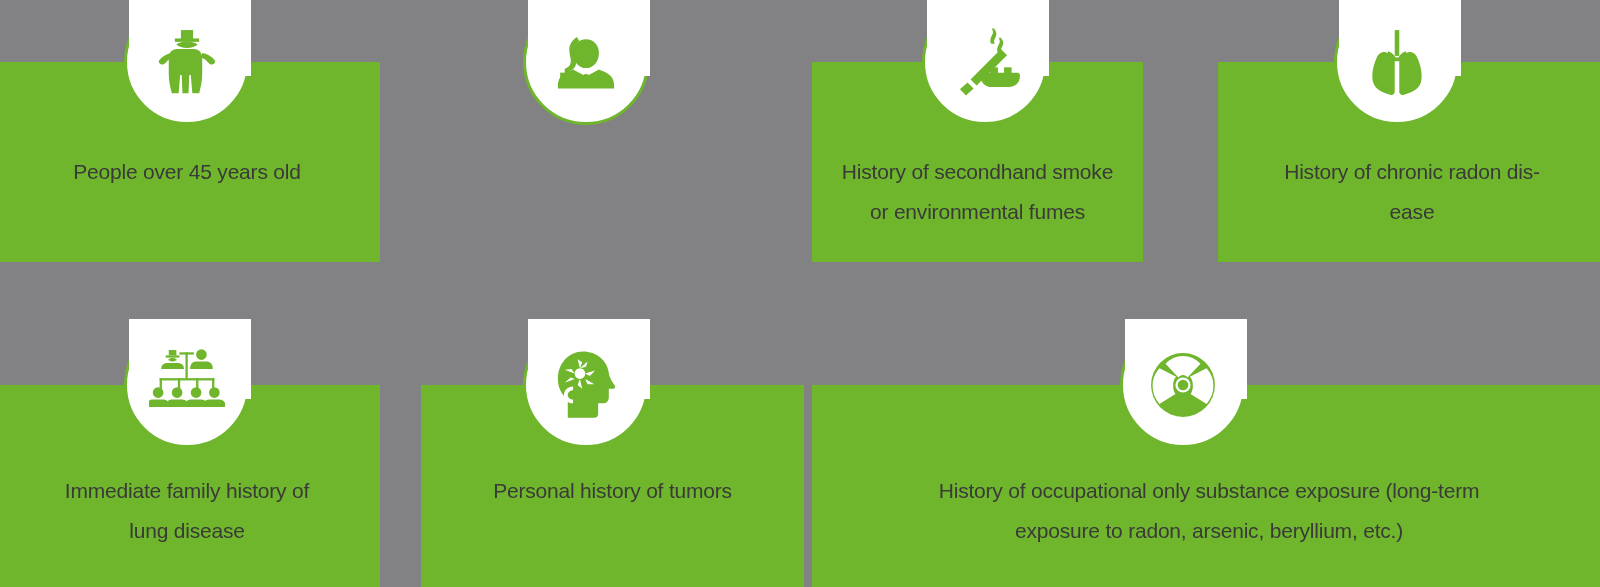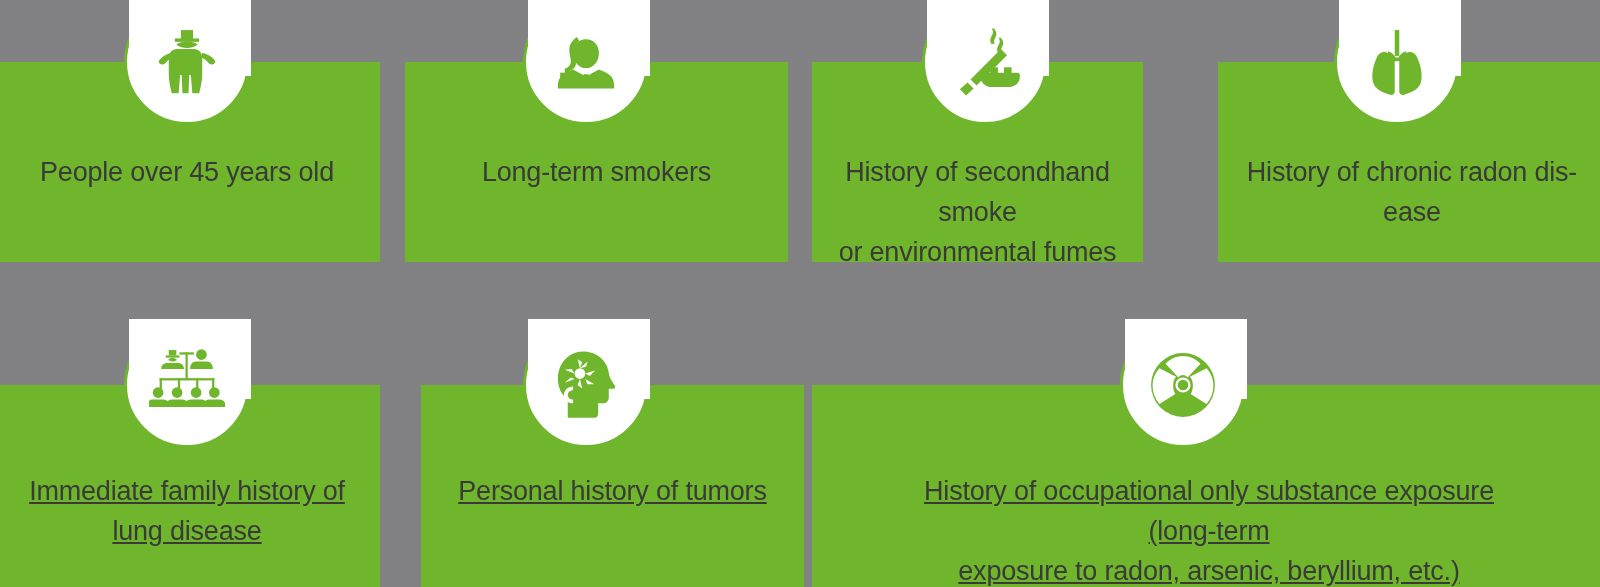--- a/index.html
+++ b/index.html
@@ -40,28 +40,28 @@
   }
 
   .risk-card-label {
     position: absolute;
     left: 50%;
     transform: translateX(-50%);
     width: 92%;
     text-align: center;
     color: #3A3A38;
     font-family: "Liberation Sans", sans-serif;
-    font-size: 27px;
+    font-size: 21px;
     line-height: 40px;
     letter-spacing: -0.2px;
     font-weight: 400;
     white-space: pre-line;
   }
   #risk-row-1 .risk-card-label { top: 90px; }
-  #risk-row-2 .risk-card-label { top: 86px; text-decoration: underline; }
+  #risk-row-2 .risk-card-label { top: 86px; }
 
   
   .risk-card.wide .risk-card-label { width: 78%; }
 
   
   .icon-badge {
     position: absolute;
     width: 126px;
     height: 126px;
     border-radius: 50%;
@@ -94,23 +94,20 @@
   }
 </style>
 </head>
 <body>
 
 <div id="infographic">
 
   <div class="risk-row" id="risk-row-1">
       <div class="risk-card" style="left: -6px; width: 386px;">
         <div class="risk-card-label">People over 45 years old</div>
-      </div>
-      <div class="risk-card" style="left: 405px; width: 383px;">
-        <div class="risk-card-label">Long-term smokers</div>
       </div>
       <div class="risk-card" style="left: 812px; width: 331px;">
         <div class="risk-card-label">History of secondhand smoke
 or environmental fumes</div>
       </div>
       <div class="risk-card" style="left: 1218px; width: 388px;">
         <div class="risk-card-label">History of chronic radon dis-
 ease</div>
       </div>
     </div>

